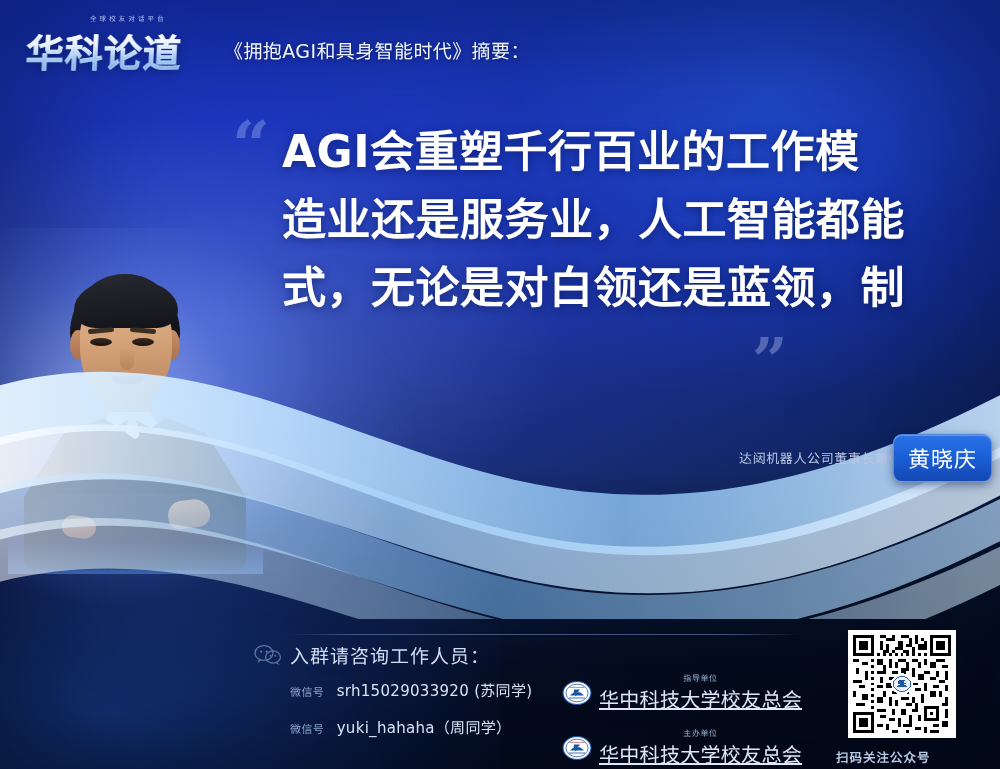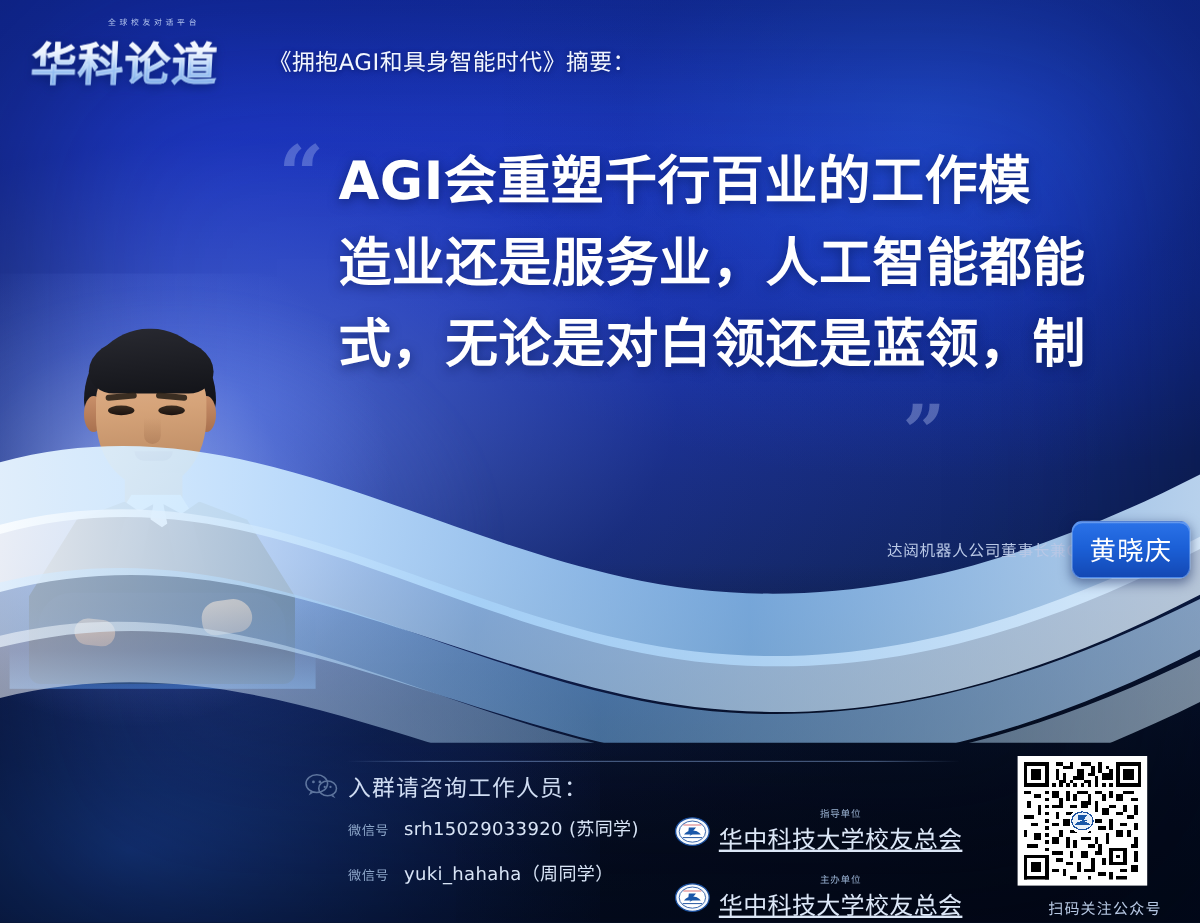--- a/index.html
+++ b/index.html
@@ -230,21 +230,21 @@
   .org-kicker{
     font-size:8px;color:#9ab2d2;letter-spacing:.6px;margin-bottom:1px;
     font-family:"DejaVu Sans","Liberation Sans",sans-serif;
   }
   .org-name{
     font-size:20px;color:#dce7f7;letter-spacing:.3px;
     font-family:"DejaVu Sans","Liberation Sans",sans-serif;
     text-decoration:underline;
   }
 
-  .qr-block{position:absolute;left:836px;top:630px;z-index:20;width:132px;text-align:right;}
+  .qr-block{position:absolute;left:836px;top:630px;z-index:20;width:132px;text-align:left;font-weight:bold;}
   .qr{width:108px;height:108px;margin:0 auto;background:#ffffff;padding:5px;}
   .qr svg{display:block;}
   .qr-caption{
     margin-top:9px;font-size:12.5px;color:#b6c7e2;letter-spacing:1px;white-space:nowrap;
     font-family:"DejaVu Sans","Liberation Sans",sans-serif;
   }
 </style>
 </head>
 <body>
 

